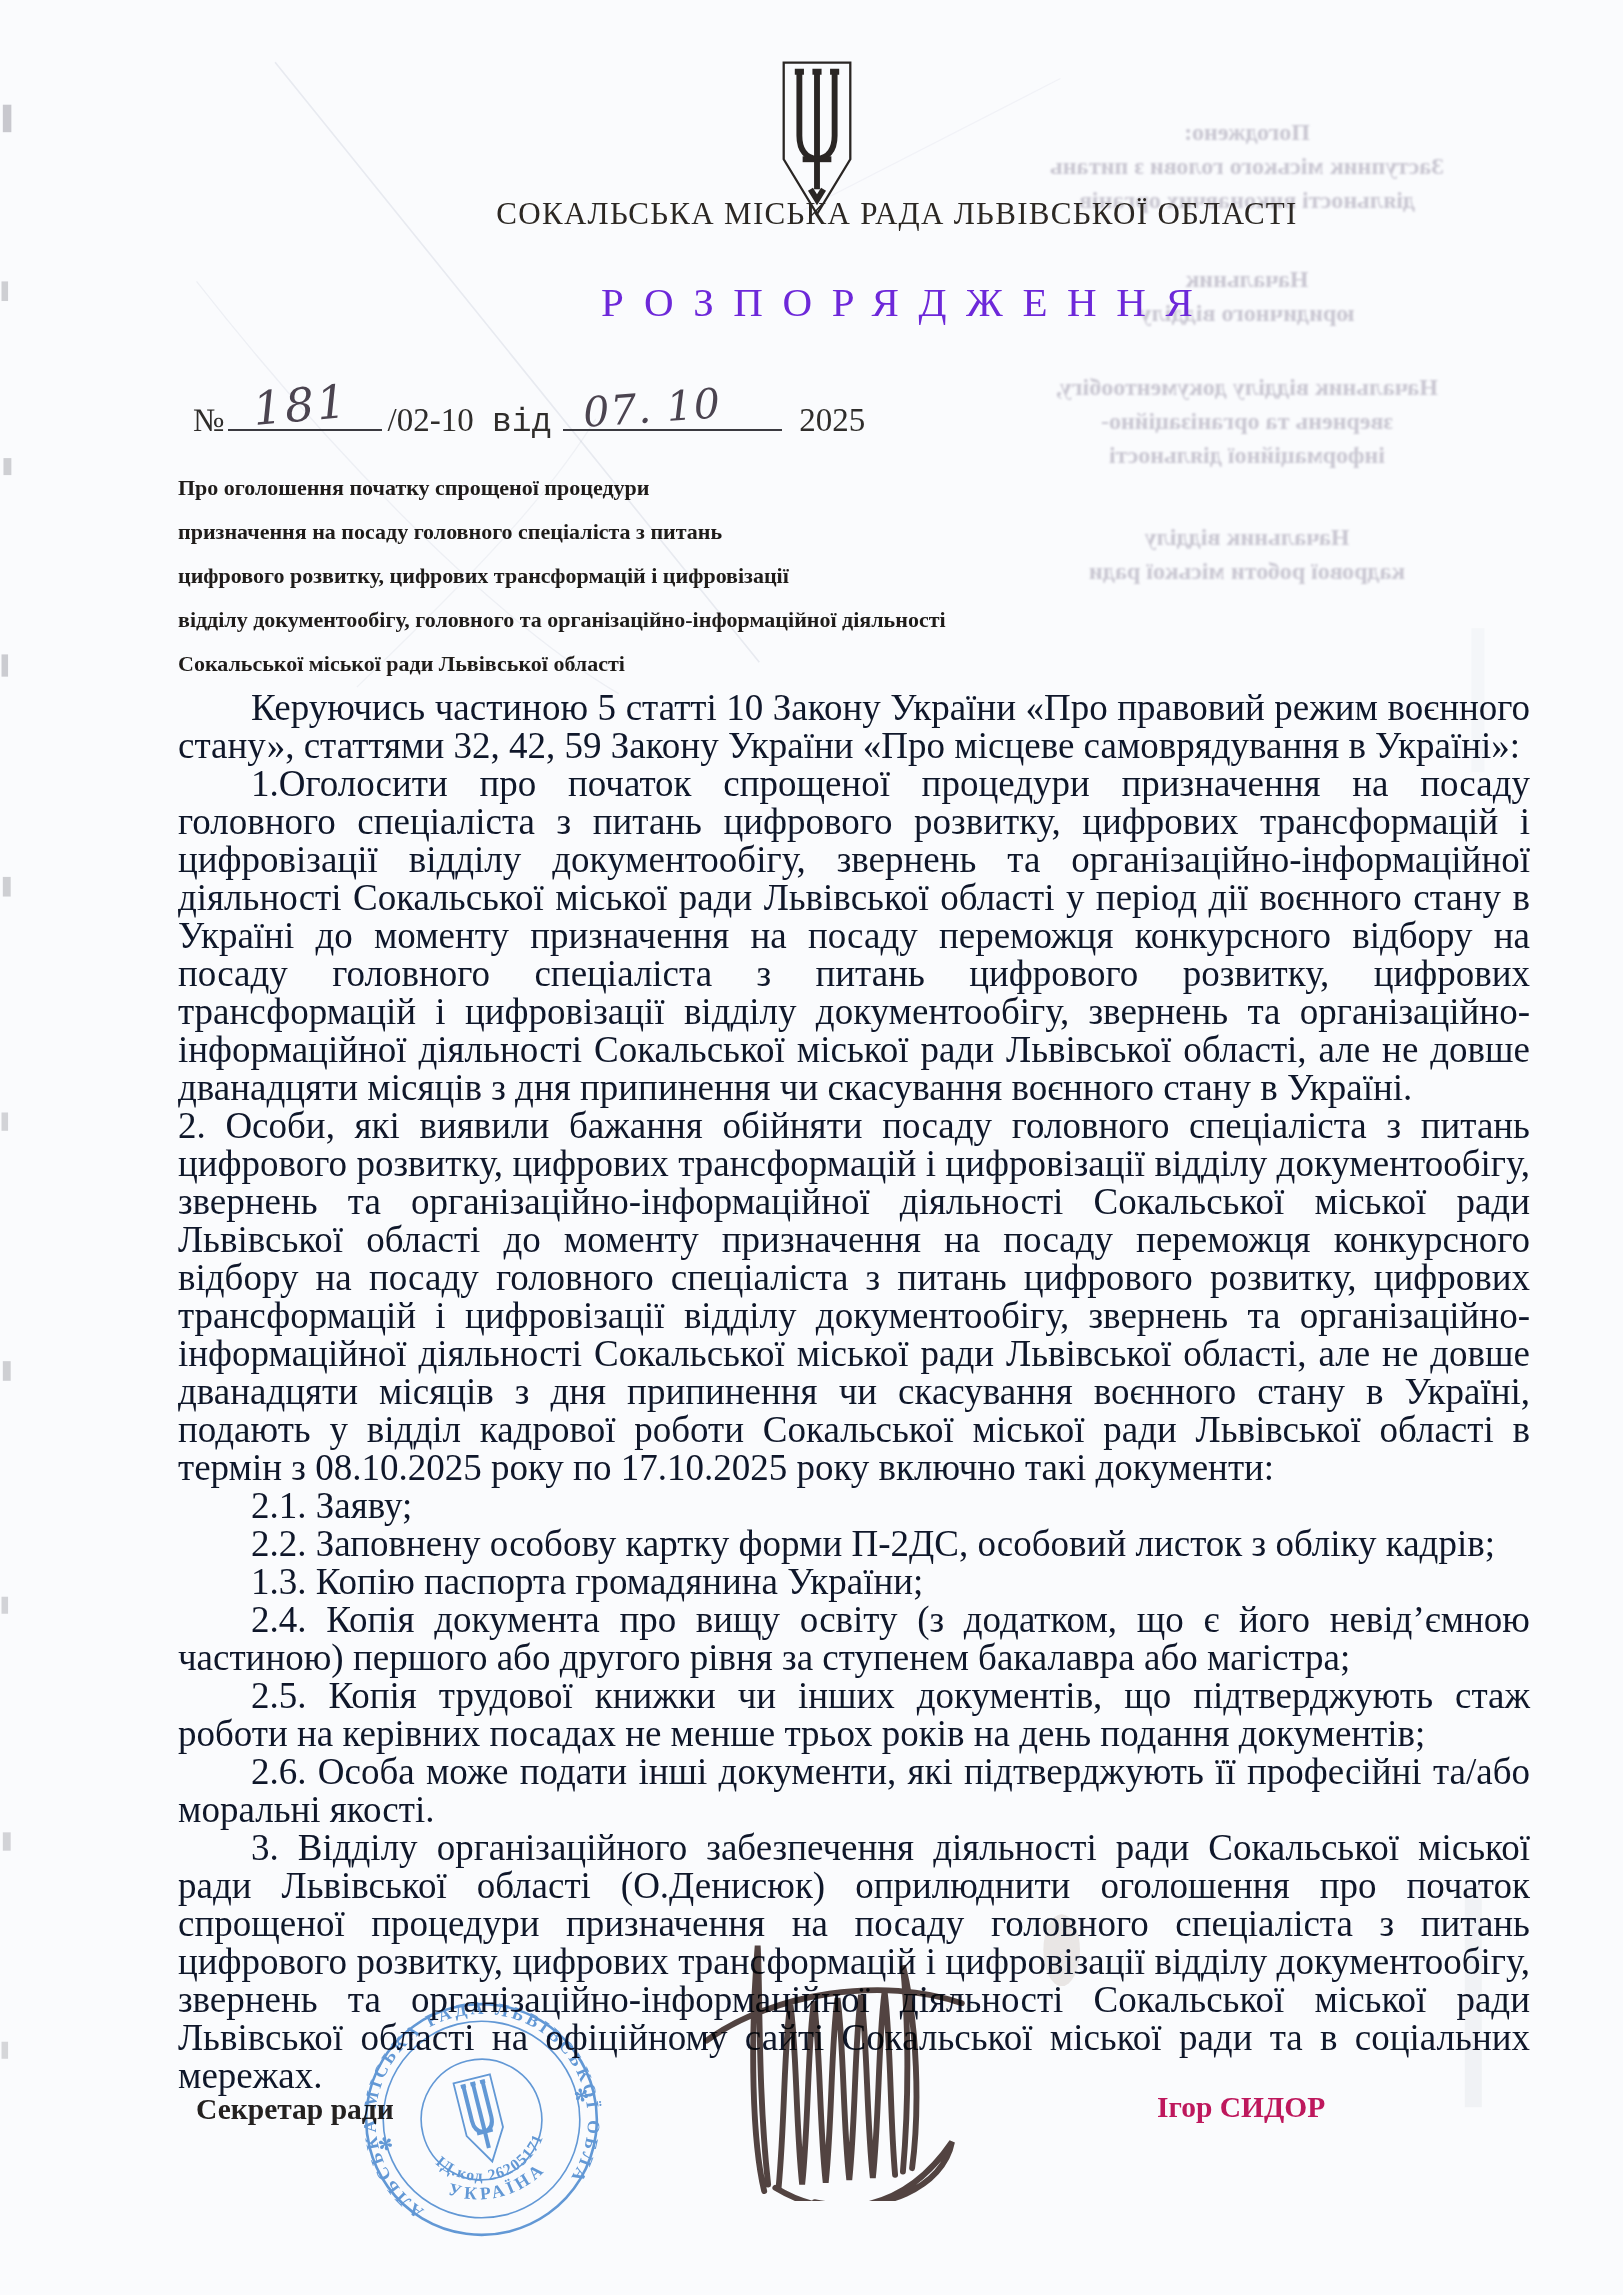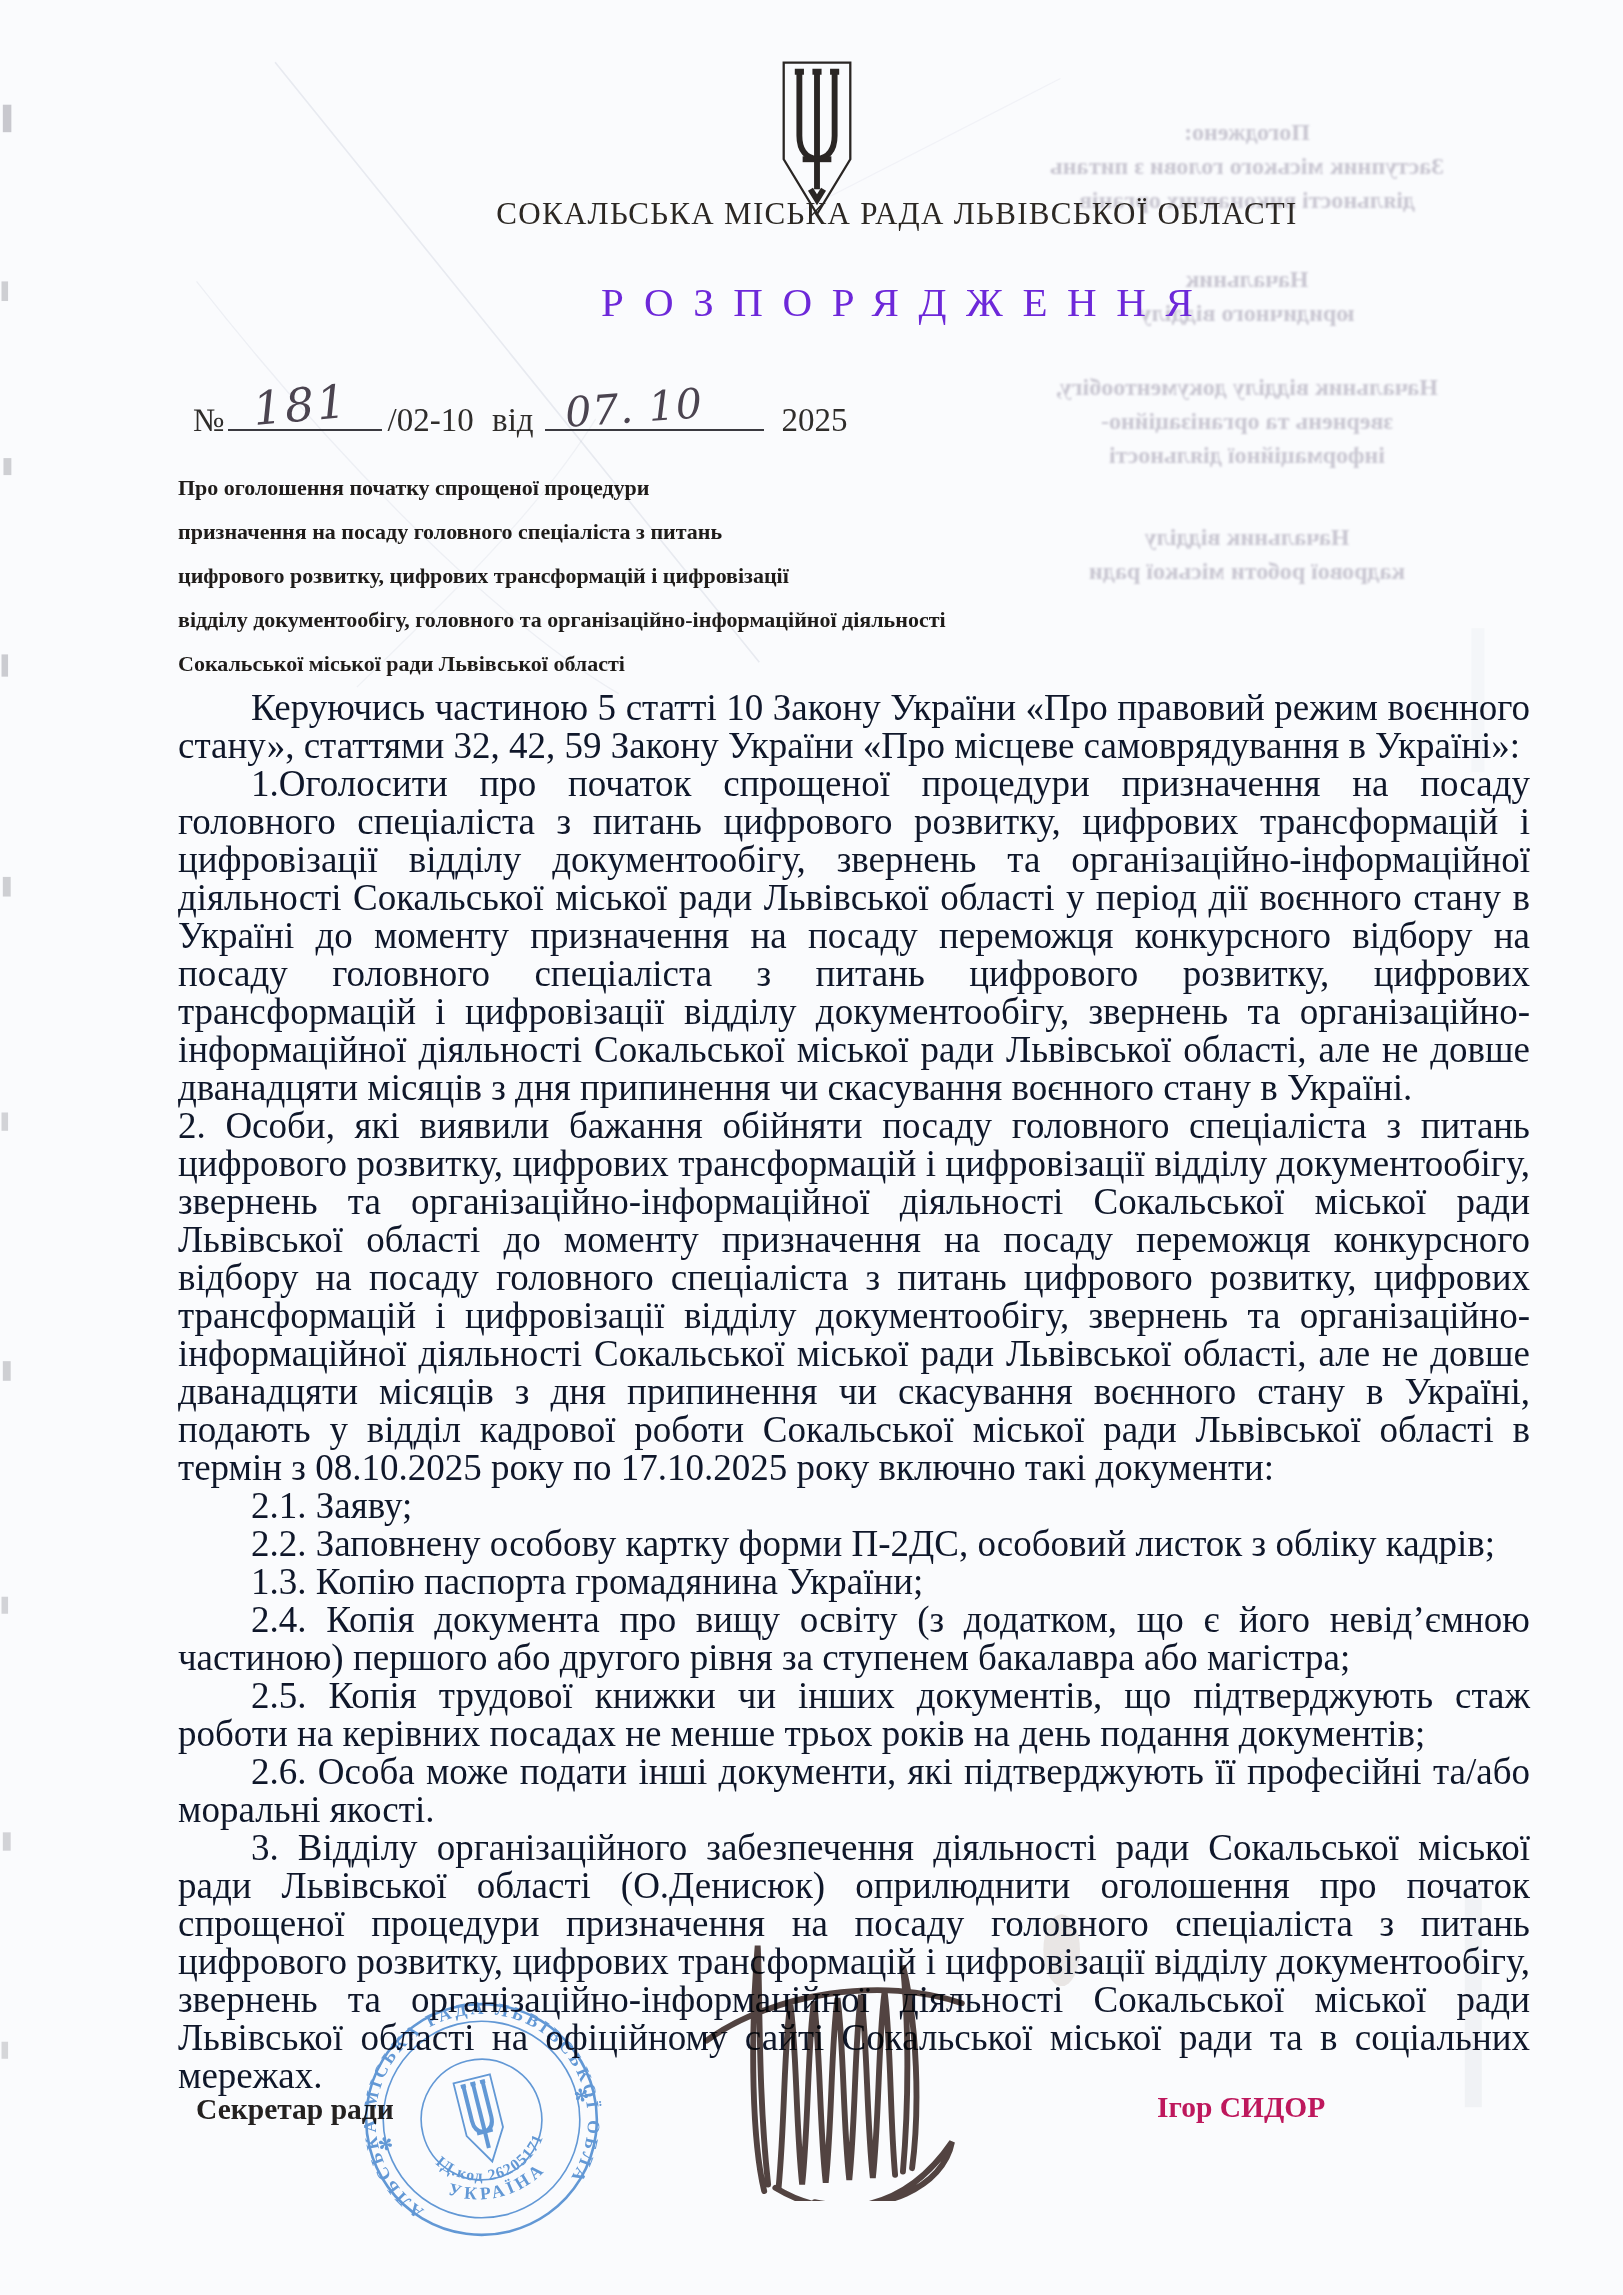--- a/index.html
+++ b/index.html
@@ -43,21 +43,21 @@
   .slot.s1{width:154px;margin-left:3.9px;}
   .slot.s2{width:219px;margin-left:11.8px;}
   .hw{
     position:absolute;bottom:-2.6px;left:25px;
     font-family:"DejaVu Serif", serif;font-style:italic;
     color:#4b4450;white-space:nowrap;
   }
   .hw.n{font-size:46px;transform:rotate(-5deg);letter-spacing:2.6px;}
   .hw.d{font-size:41px;transform:rotate(-4deg);letter-spacing:1.3px;left:19.6px;}
   .numline .idx{margin-left:5.2px;margin-top:16px;}
-  .numline .vid{margin-left:18.3px;}
+  .numline .vid{margin-left:18.3px;font-family:Liberation Mono, monospace;}
   .numline .yr{margin-left:17px;}
   
   .subject{
     position:absolute;left:178px;top:466px;
     font-weight:bold;font-size:22px;line-height:44px;color:#1f1c1a;
     white-space:nowrap;
   }
   
   .body-col{
     position:absolute;left:178px;top:689px;width:1352px;

